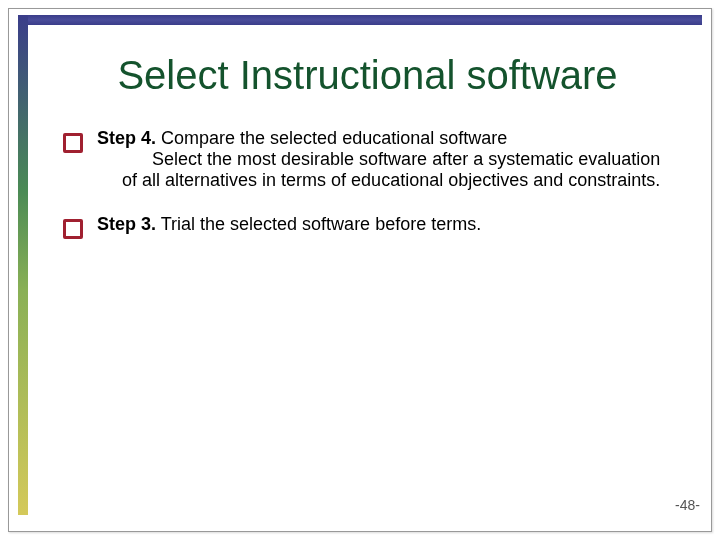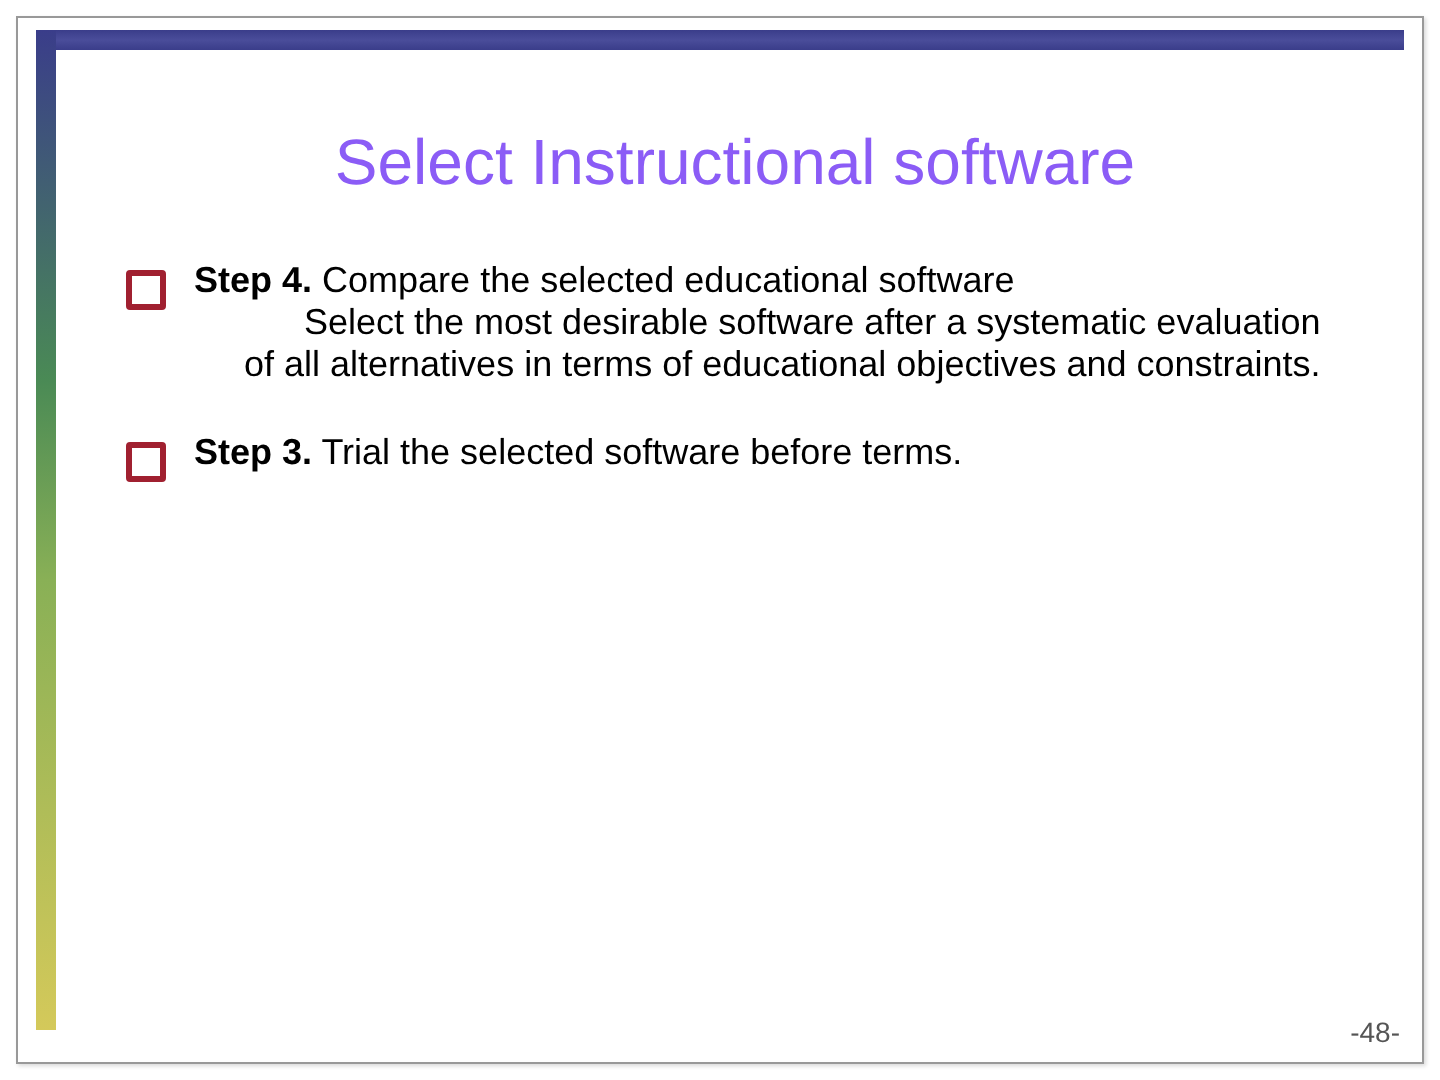--- a/index.html
+++ b/index.html
@@ -27,24 +27,24 @@
     position: absolute;
     top: 15px; left: 18px; bottom: 25px;
     width: 10px;
     background: linear-gradient(to bottom, #3a3d8a 0%, #4a8a55 35%, #89b056 55%, #d4c95a 100%);
   }
   .content {
     position: absolute;
     top: 35px; left: 45px; right: 30px; bottom: 30px;
   }
   .title {
-    font-size: 32px;
-    color: #8b5cf6;
+    font-size: 40px;
+    color: #14532d;
     text-align: center;
-    margin: 28px 0 30px 0;
+    margin: 18px 0 30px 0;
     font-weight: normal;
   }
   .bullet-block {
     margin-left: 18px;
     margin-right: 10px;
     margin-bottom: 22px;
     font-size: 18px;
     line-height: 1.18;
     color: #000;
     position: relative;
@@ -60,21 +60,21 @@
     border-radius: 2px;
   }
   .step-label { font-weight: bold; }
   .sub {
     display: block;
     text-indent: 30px;
     margin-left: 25px;
   }
   .pagenum {
     position: absolute;
-    bottom: 16px;
+    bottom: 27px;
     right: 20px;
     font-size: 14px;
     color: #555;
     font-family: sans-serif;
   }
 </style>
 </head>
 <body>
 
 <div class="outer-frame"></div>

